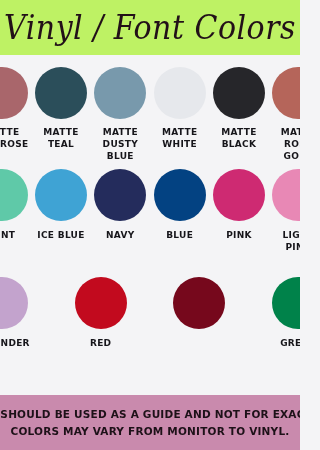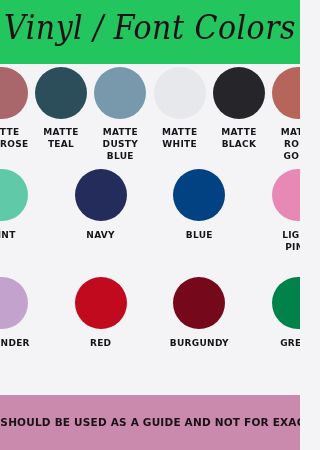--- a/index.html
+++ b/index.html
@@ -20,22 +20,22 @@
     overflow: hidden;
     background: #f4f4f6;
   }
 
   
   .header {
     position: absolute;
     top: 0;
     left: 0;
     width: 300px;
-    height: 64px;
-    background: #22c55e;
+    height: 55px;
+    background: #bef264;
     overflow: hidden;
   }
   .header-title {
     position: absolute;
     left: 0;
     top: 0;
     width: 300px;
     height: 55px;
     display: flex;
     align-items: center;
@@ -179,54 +179,62 @@
       </div>
     </div>
 
     <div class="row row-2">
       <div class="row-inner">
         <div class="swatch">
           <div class="dot" style="background:#5fc9a8"></div>
           <div class="label">MINT</div>
         </div>
         <div class="swatch">
+          <div class="dot" style="background:#3fa3d4"></div>
+          <div class="label">ICE BLUE</div>
+        </div>
+        <div class="swatch">
           <div class="dot" style="background:#242c5c"></div>
           <div class="label">NAVY</div>
         </div>
         <div class="swatch">
           <div class="dot" style="background:#034282"></div>
           <div class="label">BLUE</div>
         </div>
         <div class="swatch">
+          <div class="dot" style="background:#ce2a72"></div>
+          <div class="label">PINK</div>
+        </div>
+        <div class="swatch">
           <div class="dot" style="background:#e888b5"></div>
           <div class="label">LIGHT PINK</div>
         </div>
       </div>
     </div>
 
     <div class="row row-3">
       <div class="row-inner">
         <div class="swatch">
           <div class="dot" style="background:#c3a3cd"></div>
           <div class="label">LAVENDER</div>
         </div>
         <div class="swatch">
           <div class="dot" style="background:#c20a1e"></div>
           <div class="label">RED</div>
         </div>
         <div class="swatch">
           <div class="dot" style="background:#76081c"></div>
-          <div class="label">BURGUNDY</div>
         </div>
         <div class="swatch">
           <div class="dot" style="background:#00824a"></div>
           <div class="label">GREEN</div>
         </div>
       </div>
     </div>
 
   </div>
 
   <div class="footer">
     <div class="footer-line l1">COLORS SHOULD BE USED AS A GUIDE AND NOT FOR EXACT MATCH</div>
+    <div class="footer-line l2">COLORS MAY VARY FROM MONITOR TO VINYL.</div>
   </div>
 
 </div>
 
 </body></html>

